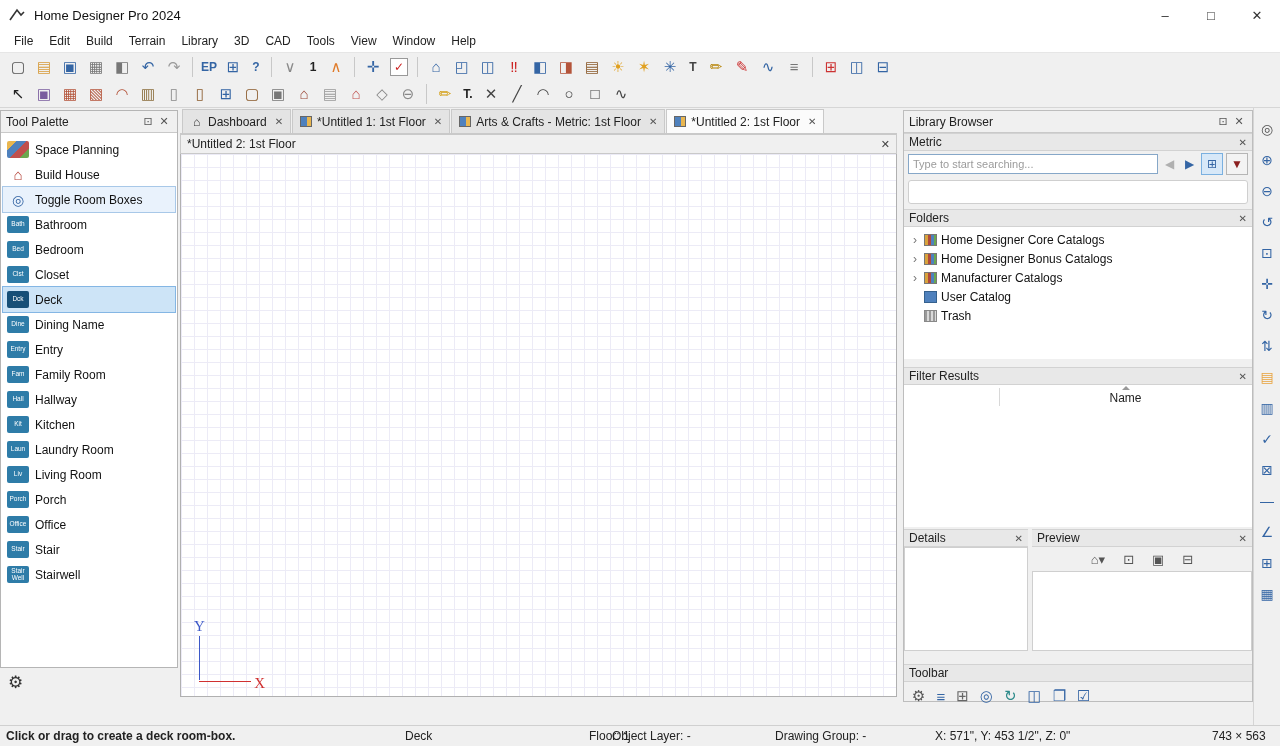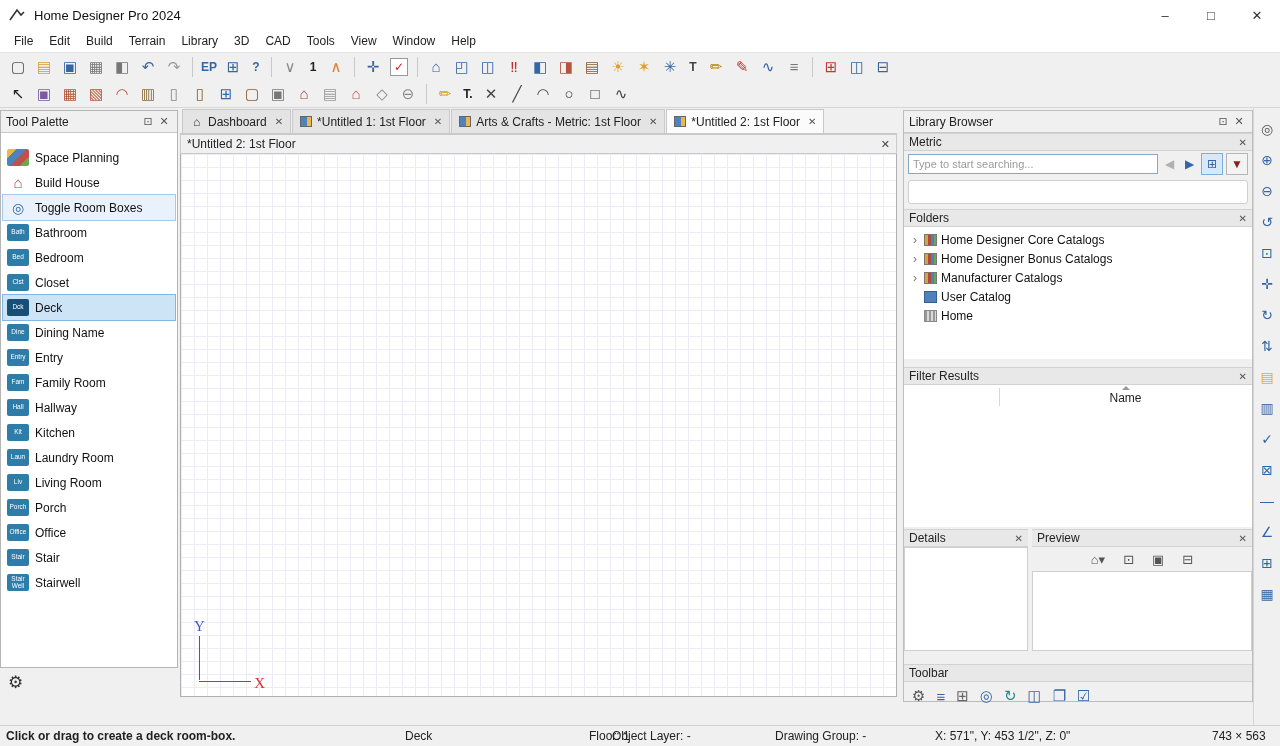--- a/index.html
+++ b/index.html
@@ -25,21 +25,21 @@
   .tbi { width:24px; height:24px; display:flex; align-items:center; justify-content:center; font-size:15px; flex:none; }
   .tbi.txt { font-size:12px; font-weight:bold; width:auto; min-width:18px; padding:0 2px; }
   .tbi.sep { width:1px; min-width:1px; height:20px; background:#c8c8c8; margin:0 4px; padding:0; }
   .tbi.boxed { border:1px solid #999; background:#fff; width:18px; height:18px; font-size:12px; margin:0 3px; }
 
   
   .palette { position:absolute; left:0; top:110px; width:178px; height:558px; background:#fff; border:1px solid #b5b5b5; display:flex; flex-direction:column; }
   .panel-header { height:22px; background:#f0f0f0; border-bottom:1px solid #c9c9c9; display:flex; align-items:center; padding:0 5px; font-size:12px; color:#222; flex:none; }
   .ph-title { flex:1; }
   .ph-ico { width:16px; text-align:center; color:#555; font-size:11px; }
-  .tp-list { flex:1; background:#fff; padding-top:12px; overflow:hidden; }
+  .tp-list { flex:1; background:#fff; padding-top:4px; overflow:hidden; }
   .tp-row { height:25px; display:flex; align-items:center; gap:6px; padding:0 4px; margin:0 2px; font-size:12px; color:#111; }
   .tp-row.checked { background:#e9f2fc; outline:1px solid #a8c8e8; }
   .tp-row.selected { background:#cde4f7; outline:1px solid #84b6e4; }
   .tp-badge { width:22px; height:17px; display:flex; align-items:center; justify-content:center; flex:none; }
   .abbr-badge { background:#2e7ca8; color:#fff; font-size:6.5px; line-height:1.05; text-align:center; border-radius:2px; padding:1px; }
   .tp-row.selected .abbr-badge { background:#174f77; }
   .sp-badge { background:linear-gradient(135deg,#e9b64f 25%,#4f81bd 25% 50%,#c0504d 50% 75%,#6aa84f 75%); border-radius:2px; }
   .house-badge { color:#b23a2f; font-size:15px; }
   .toggle-badge { color:#3465a4; font-size:14px; }
   .pal-gear { position:absolute; left:8px; top:672px; font-size:17px; color:#333; }
@@ -378,21 +378,21 @@
           <span class="tree-label">Manufacturer Catalogs</span>
         </div>
         <div class="tree-row">
           <span class="expander"></span>
           <span class="tree-icon user-catalog-icon"></span>
           <span class="tree-label">User Catalog</span>
         </div>
         <div class="tree-row">
           <span class="expander"></span>
           <span class="tree-icon trash-icon"></span>
-          <span class="tree-label">Home</span>
+          <span class="tree-label">Trash</span>
         </div>
       </div>
     <div class="spacer8"></div>
 
     <div class="sec-header">
       <span>Filter Results</span>
       <span class="sh-close">✕</span>
     </div>
     <div class="results-box">
       <span class="res-divider"></span>

